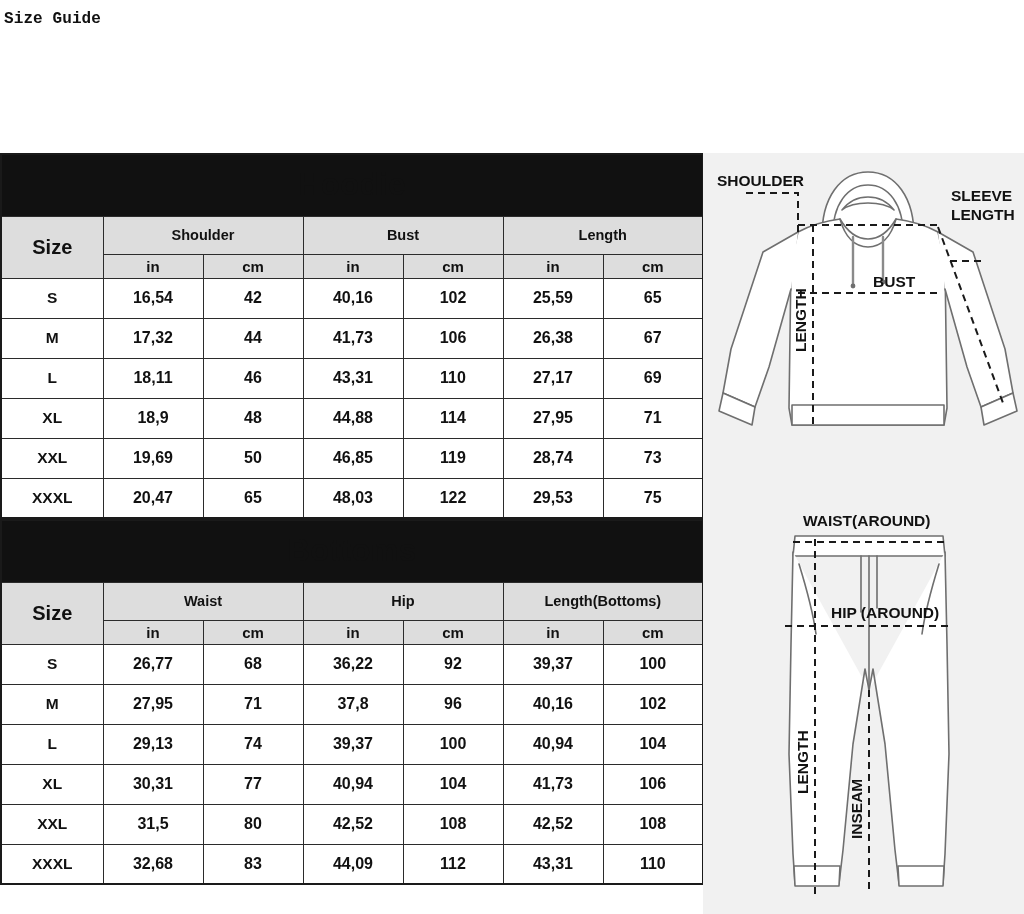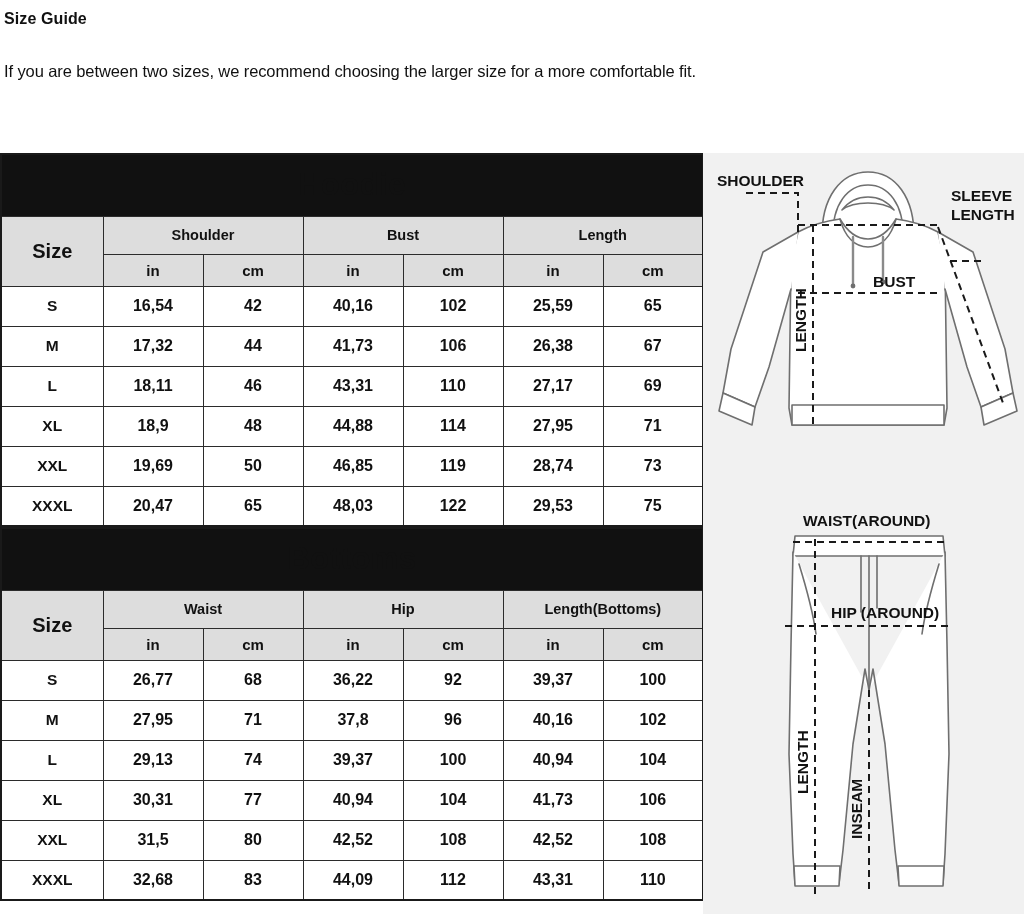--- a/index.html
+++ b/index.html
@@ -11,21 +11,21 @@
     color: #111111;
     overflow: hidden;
   }
 
   #page { position: relative; width: 1024px; height: 914px; background:#fff; }
 
   
   .intro { padding: 10px 4px 0 4px; }
   .page-title {
     font-size: 16px; font-weight: bold; color:#111;
-    margin: 0 0 30px 0; letter-spacing: .1px;
+    margin: 0 0 30px 0; letter-spacing: .1px; font-family: Liberation Mono, monospace;
   }
   .intro-line {
     font-size: 16.5px; color:#111; line-height: 1.62;
     margin: 0; letter-spacing: -.1px;
   }
 
   
   .chart-area {
     position: absolute; left: 0; top: 153px;
     width: 1024px; height: 761px;
@@ -51,21 +51,21 @@
   .band-title {
     background: #111111; color: #ffffff;
     font-size: 31px; font-weight: bold;
     height: 62px; letter-spacing: .5px;
     border-left-color:#111; border-right-color:#111; border-top-color:#111;
   }
   .grp-head, .unit-head, .size-head {
     background: #dddddd; font-size: 14.5px;
   }
   .grp-head { height: 38px; }
-  .unit-head { height: 32px; font-size: 15px; }
+  .unit-head { height: 24px; font-size: 15px; }
   .size-head { font-size: 20px; }
   tr.data-row td { background:#ffffff; height: 40px; font-size: 16px; }
   tr.data-row td.size-cell { font-size: 15.5px; }
 
   col.c-size { width: 102px; }
   col.c-val  { width: 100px; }
 
   
   .fig { position: absolute; left: 0; width: 100%; }
   .fig-hoodie { top: 0; height: 345px; }
@@ -76,21 +76,20 @@
     font-weight: bold; fill: #111;
   }
 </style>
 </head>
 <body>
 
 <div id="page">
 
   <div class="intro">
     <div class="page-title">Size Guide</div>
-    <p class="intro-line">If you are between two sizes, we recommend choosing the larger size for a more comfortable fit.</p>
   </div>
 
   <div class="chart-area">
 
     <div class="tables-col">
 
       <table class="size-table">
         <colgroup>
           <col class="c-size">
             <col class="c-val">

